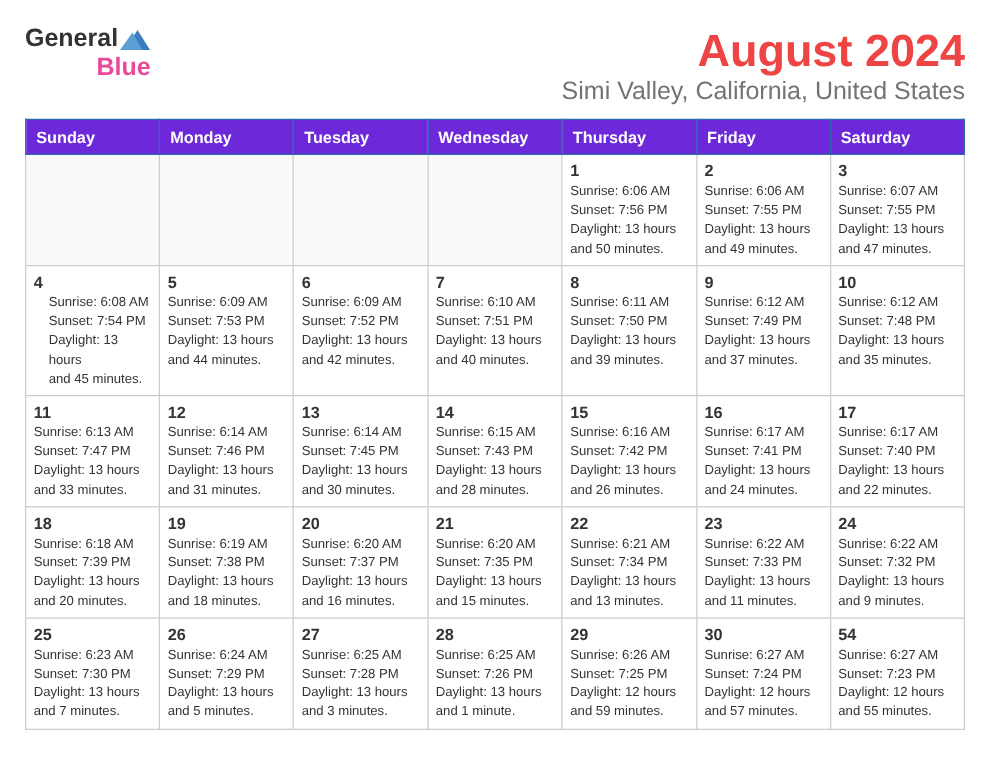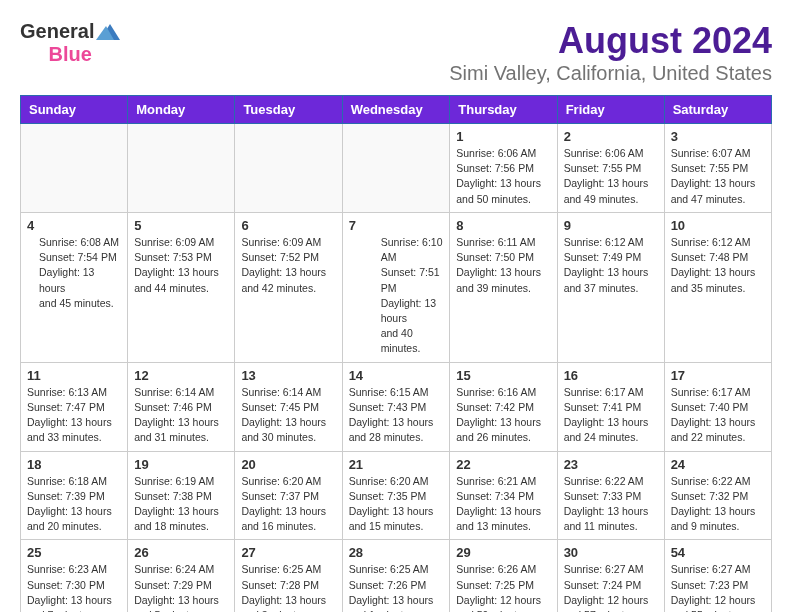--- a/index.html
+++ b/index.html
@@ -12,21 +12,21 @@
     }
     .header-area {
       display: flex;
       justify-content: space-between;
       align-items: flex-start;
       margin-bottom: 10px;
     }
     .logo {
       display: flex;
       flex-direction: column;
-      align-items: center;
+      align-items: flex-end;
     }
     .logo-text {
       display: flex;
       align-items: center;
     }
     .logo-general {
       font-size: 20px;
       font-weight: bold;
       color: #333;
     }
@@ -39,21 +39,21 @@
       width: 24px;
       height: 20px;
       margin-left: 2px;
     }
     .title-area {
       text-align: right;
     }
     .main-title {
       font-size: 36px;
       font-weight: bold;
-      color: #4c1d95;
+      color: #ef4444;
     }
     .subtitle {
       font-size: 20px;
       color: #737373;
     }
     .calendar {
       width: 100%;
       border-collapse: collapse;
       border: 1px solid #ccc;
     }
@@ -170,21 +170,21 @@
         </td>
         <td>
           <div class="day-number">6</div>
           <div class="day-info" style="white-space: pre-line;">Sunrise: 6:09 AM
 Sunset: 7:52 PM
 Daylight: 13 hours
 and 42 minutes.</div>
         </td>
         <td>
           <div class="day-number">7</div>
-          <div class="day-info" style="white-space: pre-line; margin-left: 32px;">Sunrise: 6:10 AM
+          <div class="day-info" style="white-space: pre-line;">Sunrise: 6:10 AM
 Sunset: 7:51 PM
 Daylight: 13 hours
 and 40 minutes.</div>
         </td>
         <td>
           <div class="day-number">8</div>
           <div class="day-info" style="white-space: pre-line;">Sunrise: 6:11 AM
 Sunset: 7:50 PM
 Daylight: 13 hours
 and 39 minutes.</div>

